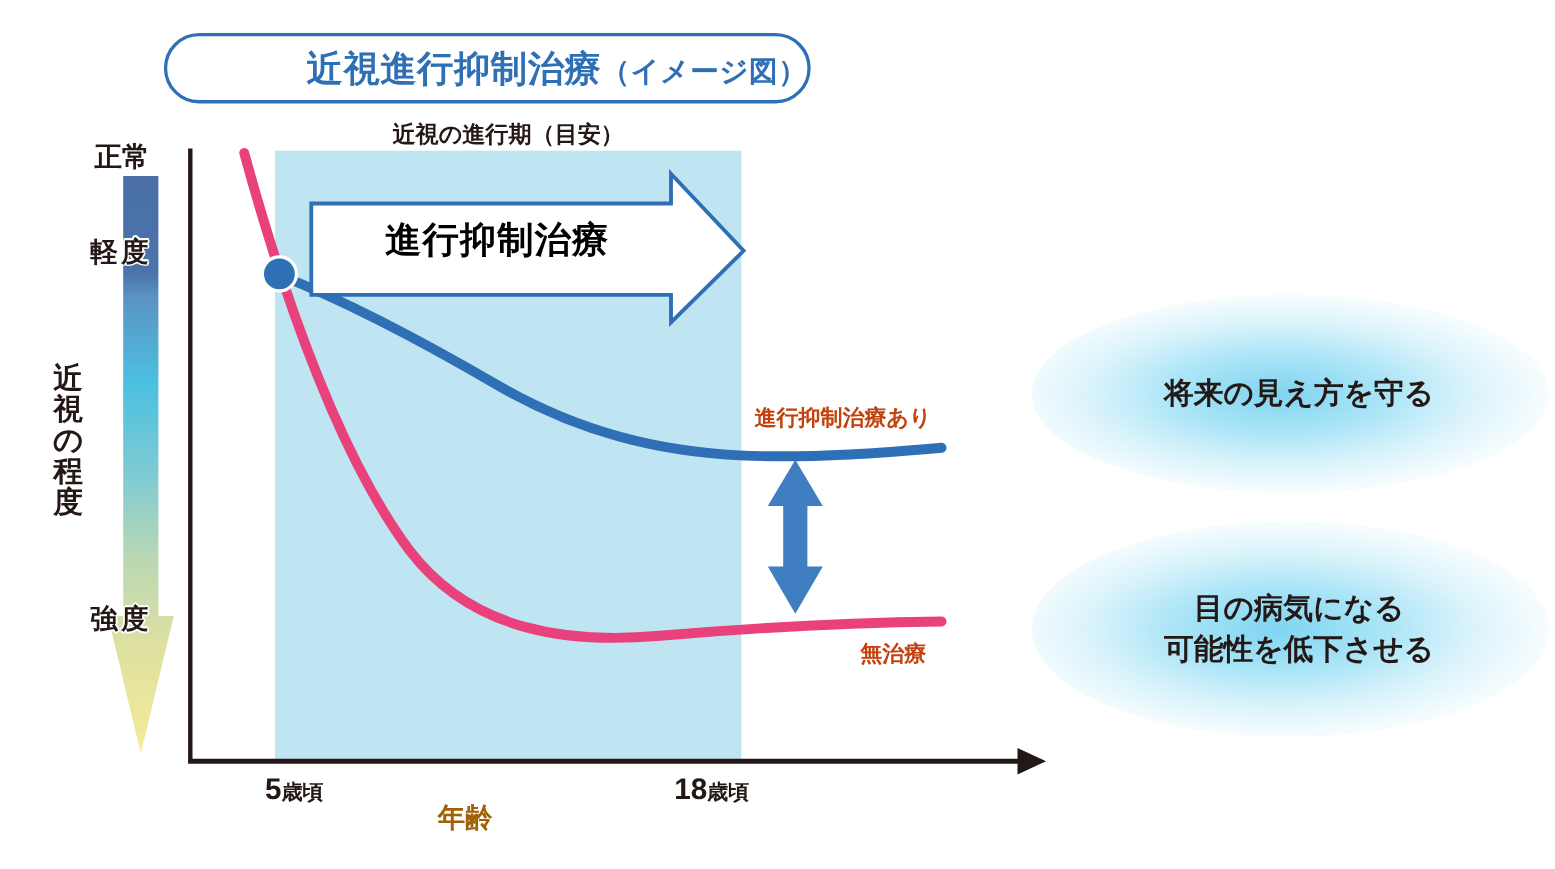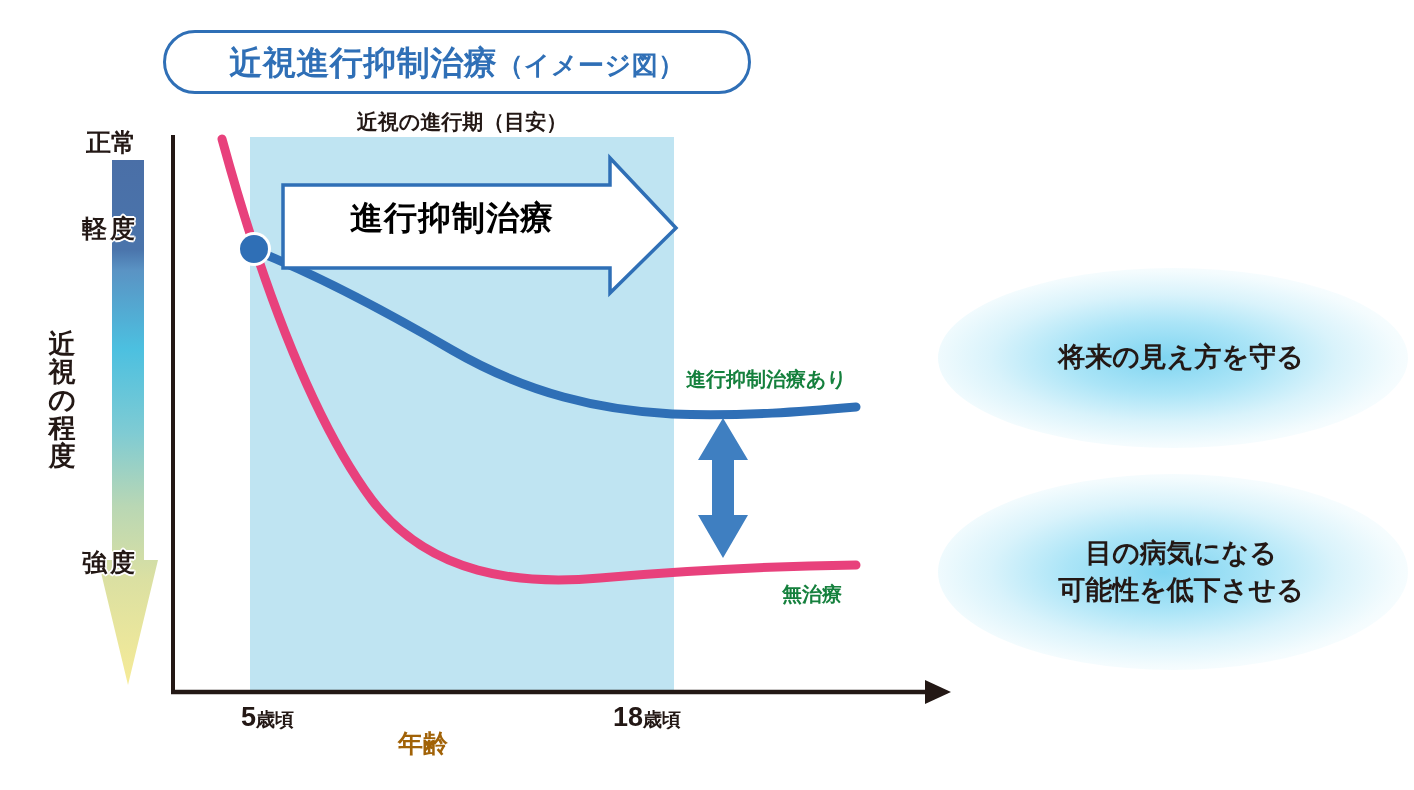--- a/index.html
+++ b/index.html
@@ -12,30 +12,30 @@
     height: 790px;
     position: relative;
     overflow: hidden;
     font-family: "Liberation Sans", "DejaVu Sans", sans-serif;
     color: #231815;
   }
 
   
   #title-pill {
     position: absolute;
-    left: 163px;
+    left: 149px;
     top: 30px;
     width: 588px;
     height: 64px;
     border: 3.5px solid #2f6fb6;
     border-radius: 34px;
     background: #ffffff;
     display: flex;
     align-items: center;
-    justify-content: center;
+    justify-content: flex-end;
     box-sizing: border-box;
   }
   #title-text {
     color: #2f6fb6;
     font-size: 33px;
     font-weight: bold;
     letter-spacing: 0.5px;
     white-space: nowrap;
     line-height: 1;
   }
@@ -110,21 +110,21 @@
     font-weight: bold;
     letter-spacing: 1px;
     white-space: nowrap;
   }
 
   
   .curve-label {
     position: absolute;
     font-size: 20px;
     font-weight: bold;
-    color: #15803d;
+    color: #c2410c;
     white-space: nowrap;
   }
   #label-treated   { left: 686px; top: 366px; }
   #label-untreated { left: 782px; top: 581px; }
 
   
   .axis-tick {
     position: absolute;
     font-weight: bold;
     color: #231815;

